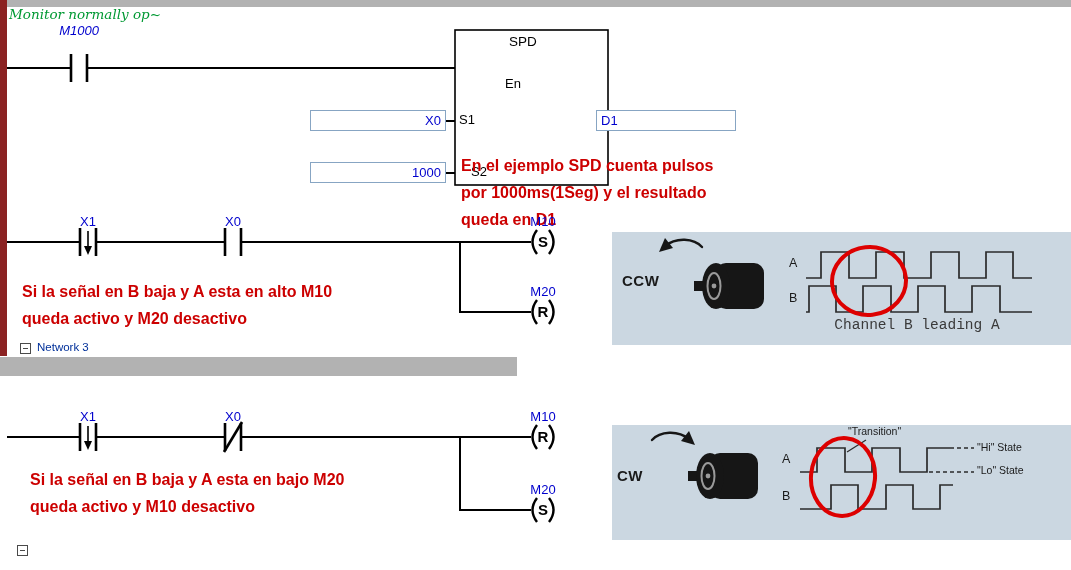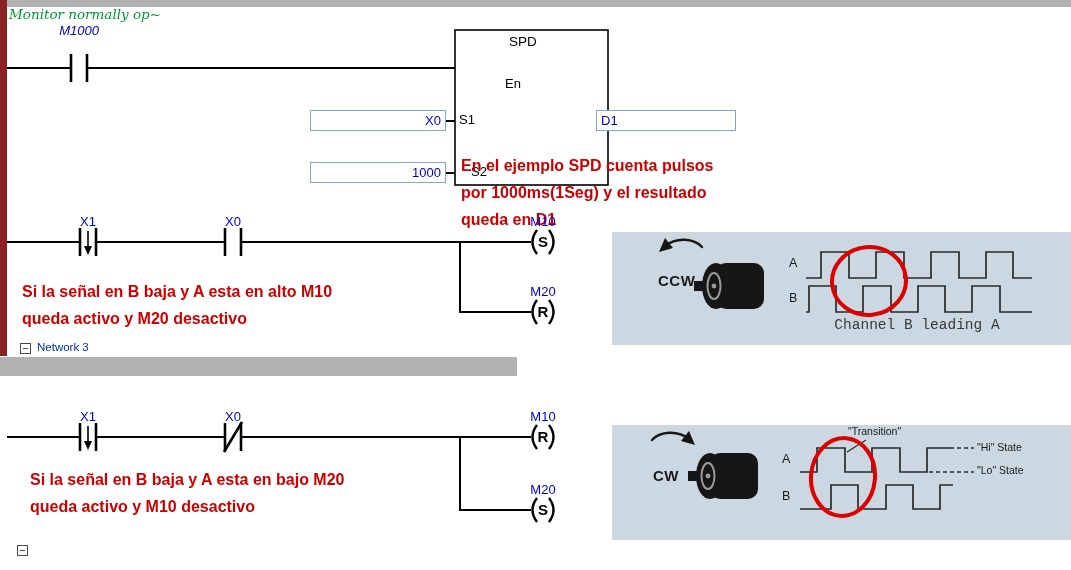--- a/index.html
+++ b/index.html
@@ -40,21 +40,21 @@
   .right { text-align:right; }
   .note { position:absolute; color:var(--annotation-red,#cc0000); font-weight:bold; font-size:16px;
           line-height:27px; white-space:nowrap; }
   .coil-letter { position:absolute; width:16px; text-align:center; font-size:15px; font-weight:bold;
                  color:#000; line-height:16px; }
   .comment { position:absolute; left:9px; top:6px; font-family:"DejaVu Serif", serif; font-style:italic;
              font-size:13.5px; color:var(--comment-green,#009933); }
   .collapse-icon { position:absolute; width:11px; height:11px; border:1px solid #4a4a4a; background:#fff; }
   .collapse-icon i { position:absolute; left:2px; top:4px; width:5px; height:1px; background:#4a4a4a; }
   .net-label { position:absolute; font-size:11.5px; color:#00309a; }
-  .dir-label { position:absolute; font-weight:bold; font-size:15px; color:#1a1a1a; letter-spacing:.5px;margin-left:36px; }
+  .dir-label { position:absolute; font-weight:bold; font-size:15px; color:#1a1a1a; letter-spacing:.5px; }
   .ch-label { position:absolute; font-size:12.5px; color:#1a1a1a; }
   .cap-label { position:absolute; font-size:14.5px; color:#3a3a3a; width:210px; text-align:center;font-family:Liberation Mono, monospace; }
   .small-label { position:absolute; font-size:10.5px; color:#1a1a1a; white-space:nowrap; }
 </style>
 </head>
 <body>
 
 <div id="screen">
 
   <div class="chrome-top"></div>

